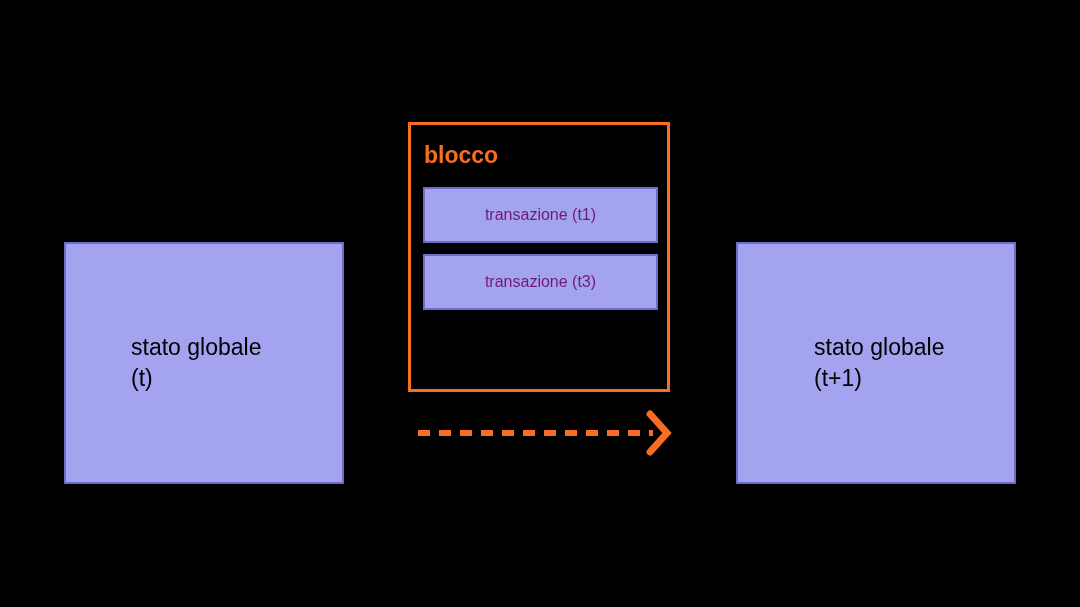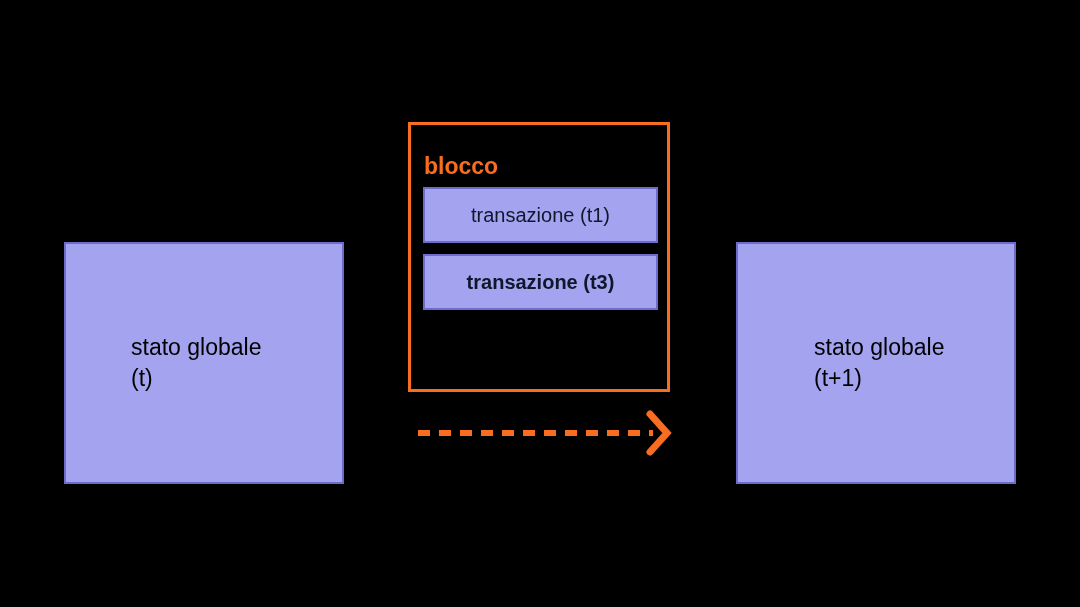--- a/index.html
+++ b/index.html
@@ -77,46 +77,44 @@
   #block-title {
     position: absolute;
     left: 13px;
     top: 17px;
     color: #F96D21;
     font-size: 23px;
     font-weight: bold;
     line-height: 26px;
     letter-spacing: 0px;
     font-family: "Liberation Sans", sans-serif;
-    margin-top: 11px;
   }
 
   #tx-list {
     position: absolute;
     left: 12px;
     top: 62px;
     width: 235px;
   }
   .tx-box {
     box-sizing: border-box;
     width: 235px;
     height: 56px;
     background: #A3A3F0;
     border: 2px solid #6C6CCB;
     display: flex;
     align-items: center;
     justify-content: center;
     margin-bottom: 11px;
-    color: #0f172a;
-    font-size: 20px;
+    color: #701a75;
+    font-size: 16px;
     font-family: "Liberation Sans", sans-serif;
   }
   .tx-box:last-child {
     margin-bottom: 4px;
-    font-weight: bold;
   }
 
   
   #flow-arrow {
     position: absolute;
     left: 410px;
     top: 408px;
     width: 270px;
     height: 50px;
   }

